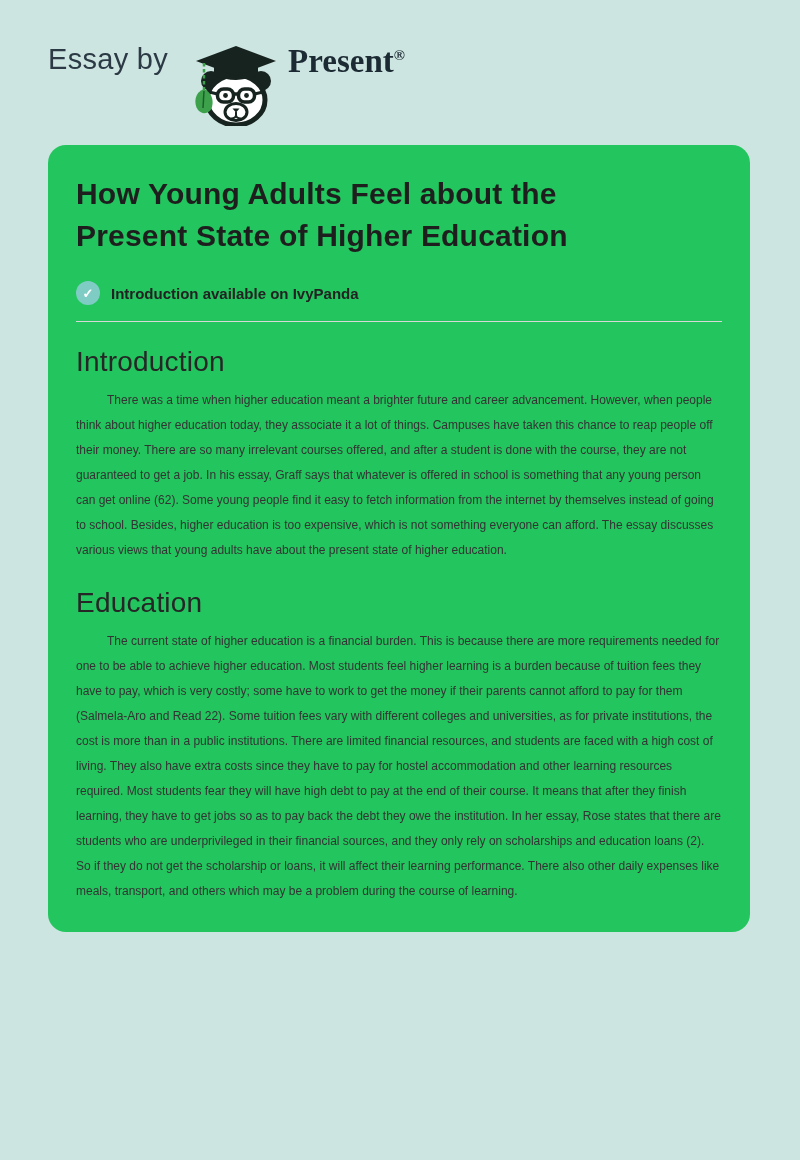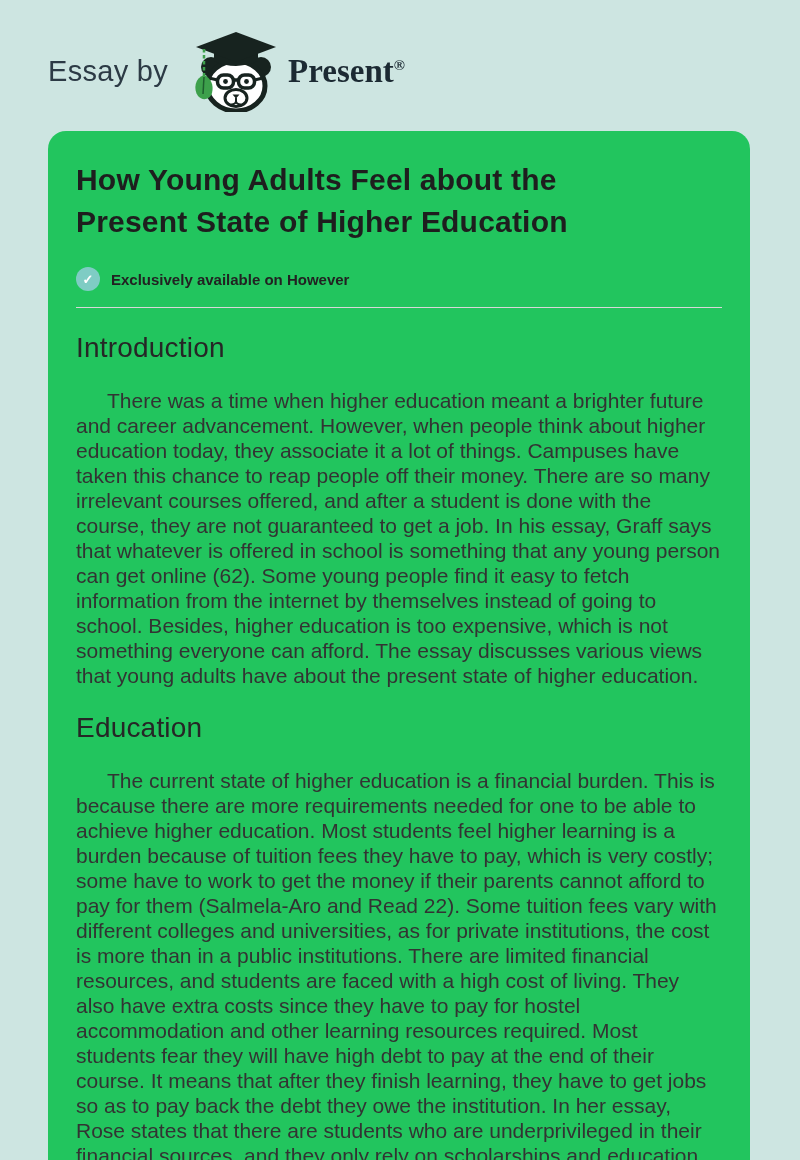--- a/index.html
+++ b/index.html
@@ -10,22 +10,21 @@
     width: 800px;
     height: 1160px;
     background: #cde5e1;
     font-family: "Liberation Sans", sans-serif;
     -webkit-font-smoothing: antialiased;
   }
 
   
   .site-header {
     display: flex;
-    align-items: center;
-    padding: 29px 48px 0 48px;
+    padding: 43px 48px 0 48px;
     height: 84px;
     box-sizing: content-box;
   }
   .brand-prefix {
     font-size: 29px;
     color: #2c3a45;
     letter-spacing: 0.3px;
     white-space: nowrap;
   }
   .logo-wrap {
@@ -93,22 +92,22 @@
     margin: 0;
   }
   .section-heading {
     margin: 24px 0 0 0;
     font-size: 28px;
     font-weight: 400;
     color: #262626;
     letter-spacing: 0.2px;
   }
   .body-paragraph {
-    margin: 24px 0 0 0;
-    font-size: 21px;
+    margin: 10px 0 0 0;
+    font-size: 12px;
     line-height: 25px;
     color: #333333;
     text-indent: 31px;
   }
 </style>
 </head>
 <body>
 
 <header class="site-header">
   <span class="brand-prefix">Essay by</span>
@@ -145,21 +144,21 @@
 
   <span class="brand-name"><span>Present</span><sup>®</sup></span>
 </header>
 
 <main class="essay-card">
 
   <h1 class="essay-title">How Young Adults Feel about the Present State of Higher Education</h1>
 
   <div class="availability">
     <span class="check-circle">✓</span>
-    <span class="availability-label">Exclusively available on However</span>
+    <span class="availability-label">Introduction available on IvyPanda</span>
   </div>
 
   <hr class="divider">
 
   <section>
     <h2 class="section-heading">Introduction</h2>
     <p class="body-paragraph">There was a time when higher education meant a brighter future and career advancement. However, when people think about higher education today, they associate it a lot of things. Campuses have taken this chance to reap people off their money. There are so many irrelevant courses offered, and after a student is done with the course, they are not guaranteed to get a job. In his essay, Graff says that whatever is offered in school is something that any young person can get online (62). Some young people find it easy to fetch information from the internet by themselves instead of going to school. Besides, higher education is too expensive, which is not something everyone can afford. The essay discusses various views that young adults have about the present state of higher education.</p>
   </section>
 
   <section>

